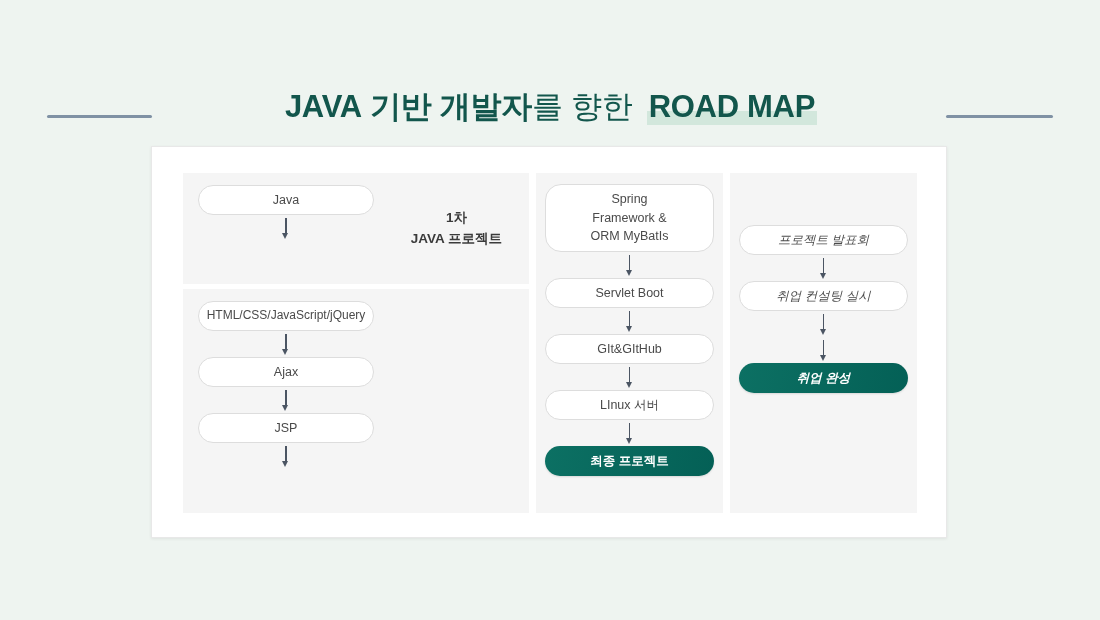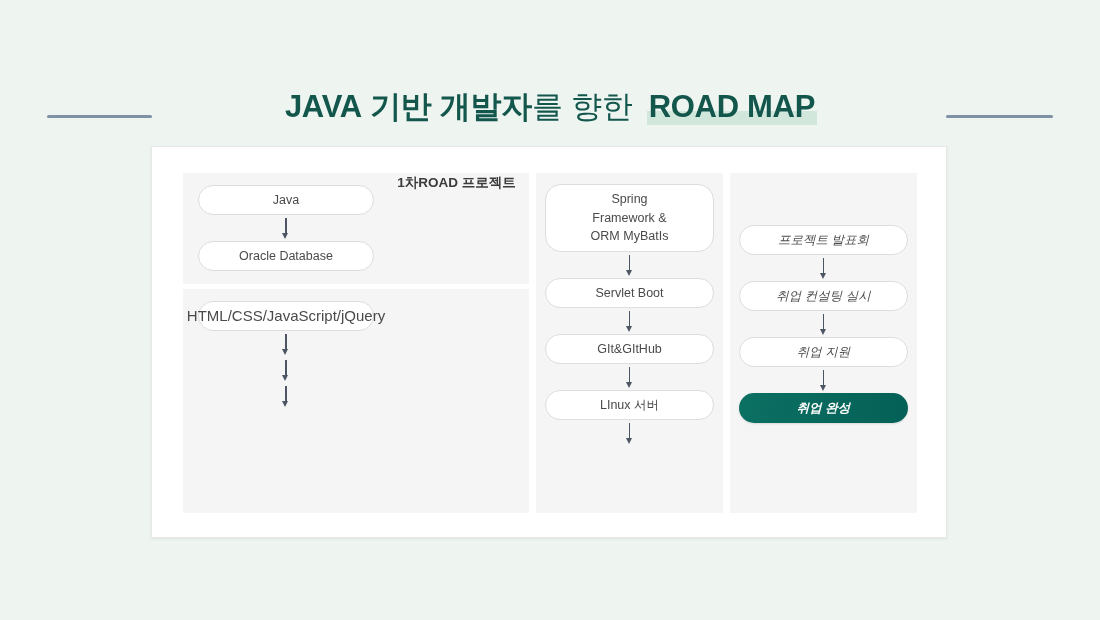--- a/index.html
+++ b/index.html
@@ -103,22 +103,22 @@
     flex-direction: column;
     align-items: center;
     padding-top: 12px;
   }
   .col-1 .stack { width: 196px; margin-left: 5px; }
   .col-2 .stack, .col-3 .stack { width: 100%; padding-top: 0; align-items: center; }
 
   .phase {
     flex: 1;
     display: flex;
-    flex-direction: row;
-    align-items: flex-start;
+    flex-direction: column;
+    align-items: center;
     justify-content: center;
     text-align: center;
     font-size: 13.5px;
     font-weight: bold;
     color: #3b3b3b;
     line-height: 1.5;
   }
 
   
   .pill {
@@ -129,21 +129,21 @@
     background: #ffffff;
     display: flex;
     align-items: center;
     justify-content: center;
     font-size: 12.5px;
     color: #4a4a4a;
     text-align: center;
     line-height: 1.3;
     white-space: nowrap;
   }
-  .pill.small { font-size: 15px; }
+  .pill.small { font-size: 12px; }
   .col-2 .pill, .col-3 .pill { width: 169px; }
   .pill.tall {
     height: 68px;
     white-space: normal;
     line-height: 1.5;
     border-radius: 16px;
   }
   .pill.final {
     background: linear-gradient(100deg, #0c7063 0%, #046056 100%);
     border: none;
@@ -195,33 +195,34 @@
 
   <div class="panel">
     <div class="columns">
 
       <div class="col col-1">
 
         <div class="block block-java">
           <div class="stack">
             <div class="pill">Java</div>
             <div class="arrow"></div>
-            <div class="pill">Oracle Database</div>
           </div>
           <div class="phase">
             <span>1차</span>
-            <span>ROAD 프로젝트</span>
+            <span>JAVA 프로젝트</span>
           </div>
         </div>
 
         <div class="block block-web">
           <div class="stack">
             <div class="pill small">HTML/CSS/JavaScript/jQuery</div>
             <div class="arrow"></div>
-            <div class="arrow"></div>
+            <div class="pill">Ajax</div>
+            <div class="arrow"></div>
+            <div class="pill">JSP</div>
             <div class="arrow"></div>
           </div>
         </div>
 
       </div>
 
       <div class="col col-2">
         <div class="block block-full">
           <div class="stack">
             <div style="height:11px;flex:none"></div>
@@ -230,33 +231,33 @@
 Framework &amp;
 ORM MyBatIs</span>
             </div>
             <div class="arrow"></div>
             <div class="pill">Servlet Boot</div>
             <div class="arrow"></div>
             <div class="pill">GIt&amp;GItHub</div>
             <div class="arrow"></div>
             <div class="pill">LInux 서버</div>
             <div class="arrow"></div>
+            <div class="pill final">최종 프로젝트</div>
           </div>
         </div>
       </div>
 
       <div class="col col-3">
         <div class="block block-full">
           <div class="stack">
             <div class="spacer-top-3"></div>
             <div class="pill">프로젝트 발표회</div>
             <div class="arrow"></div>
             <div class="pill">취업 컨설팅 실시</div>
             <div class="arrow"></div>
-            <div class="pill">취업 지원</div>
             <div class="arrow"></div>
             <div class="pill final">취업 완성</div>
           </div>
         </div>
       </div>
 
     </div>
   </div>
 
 </div>

